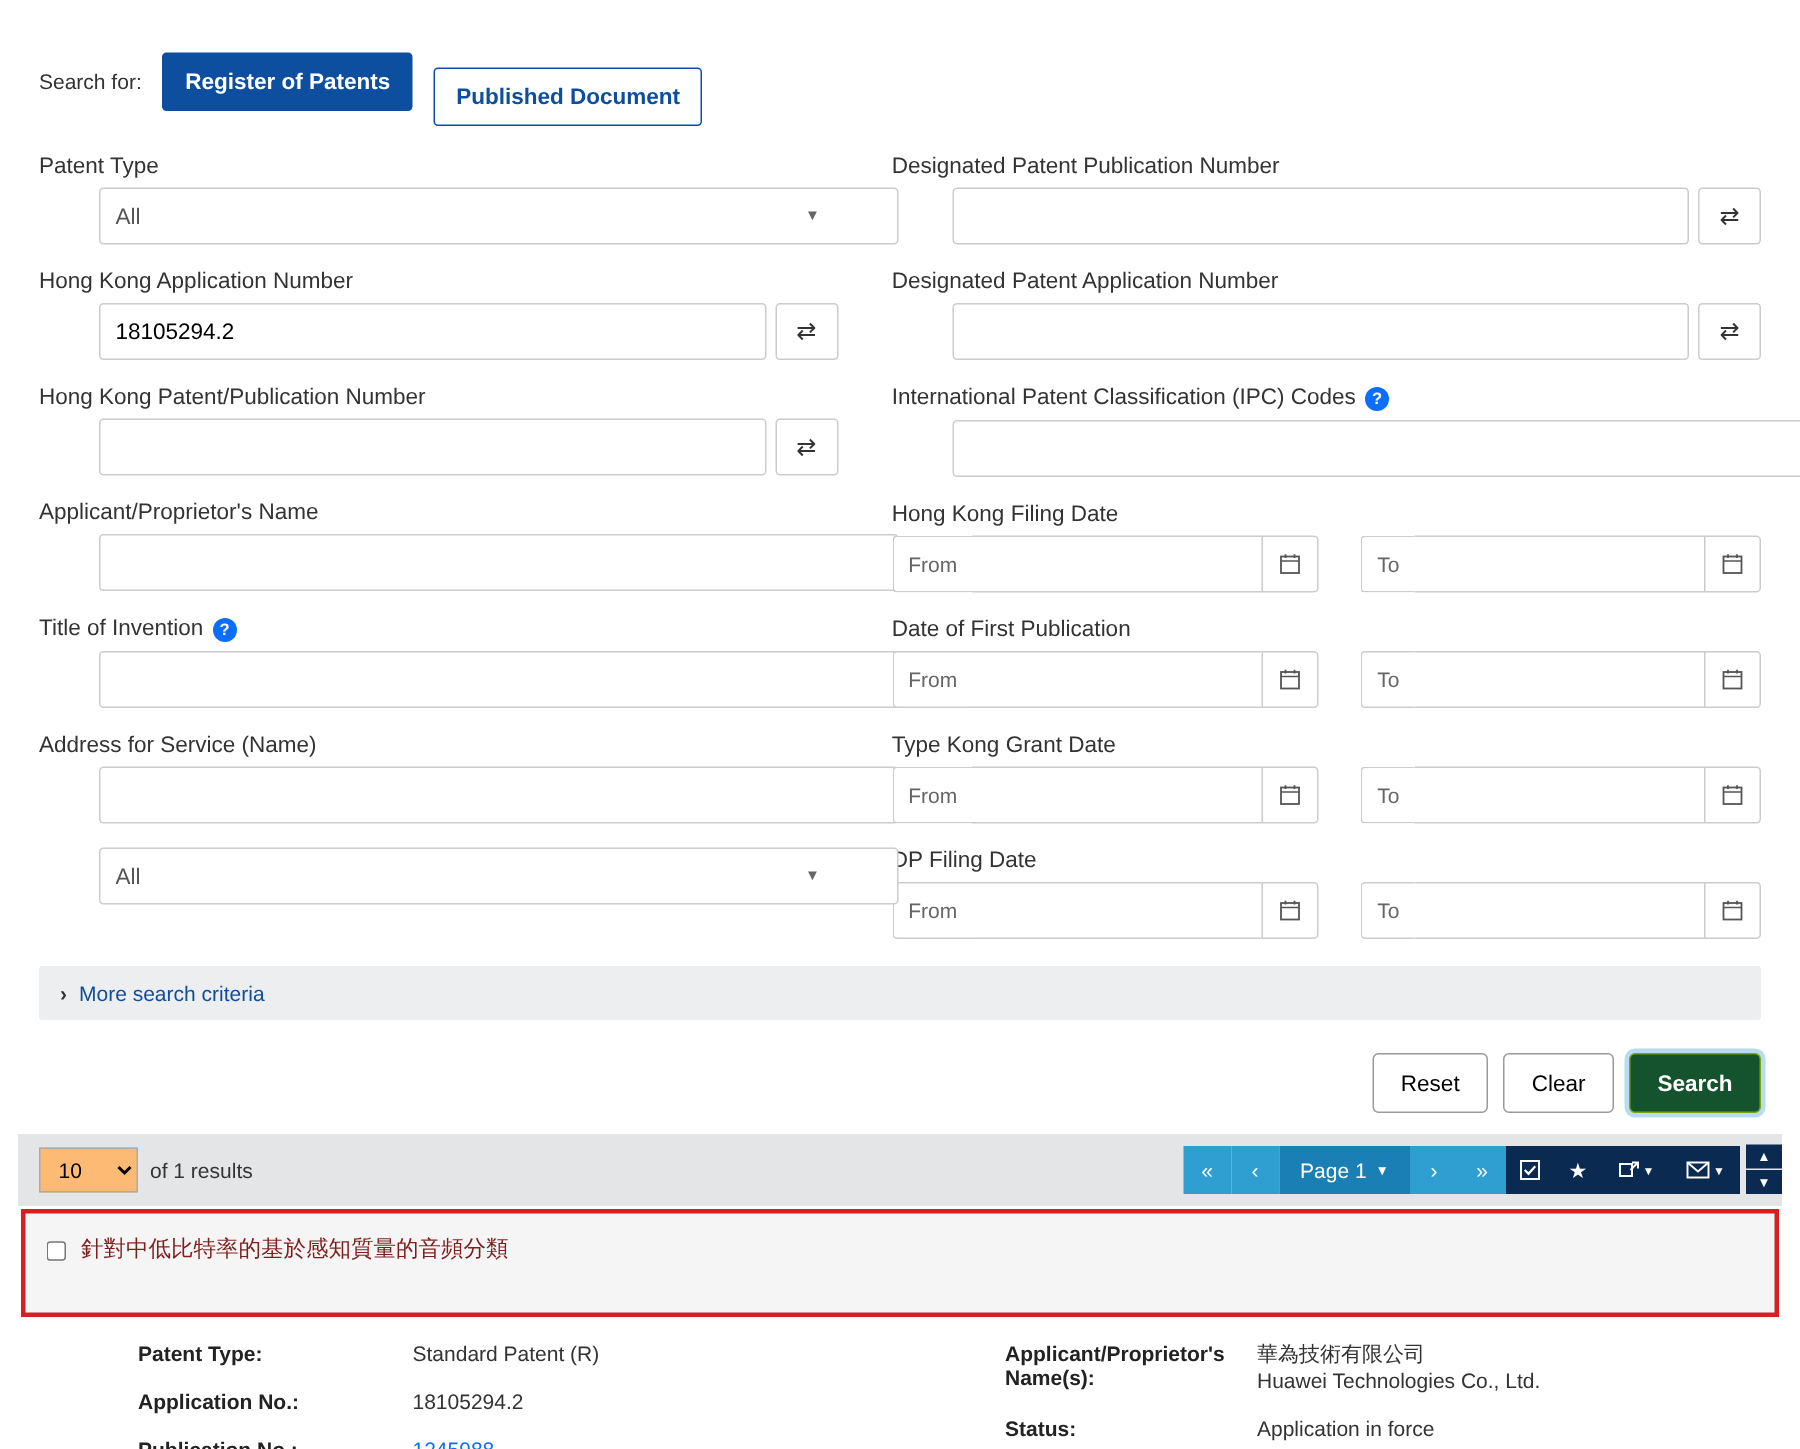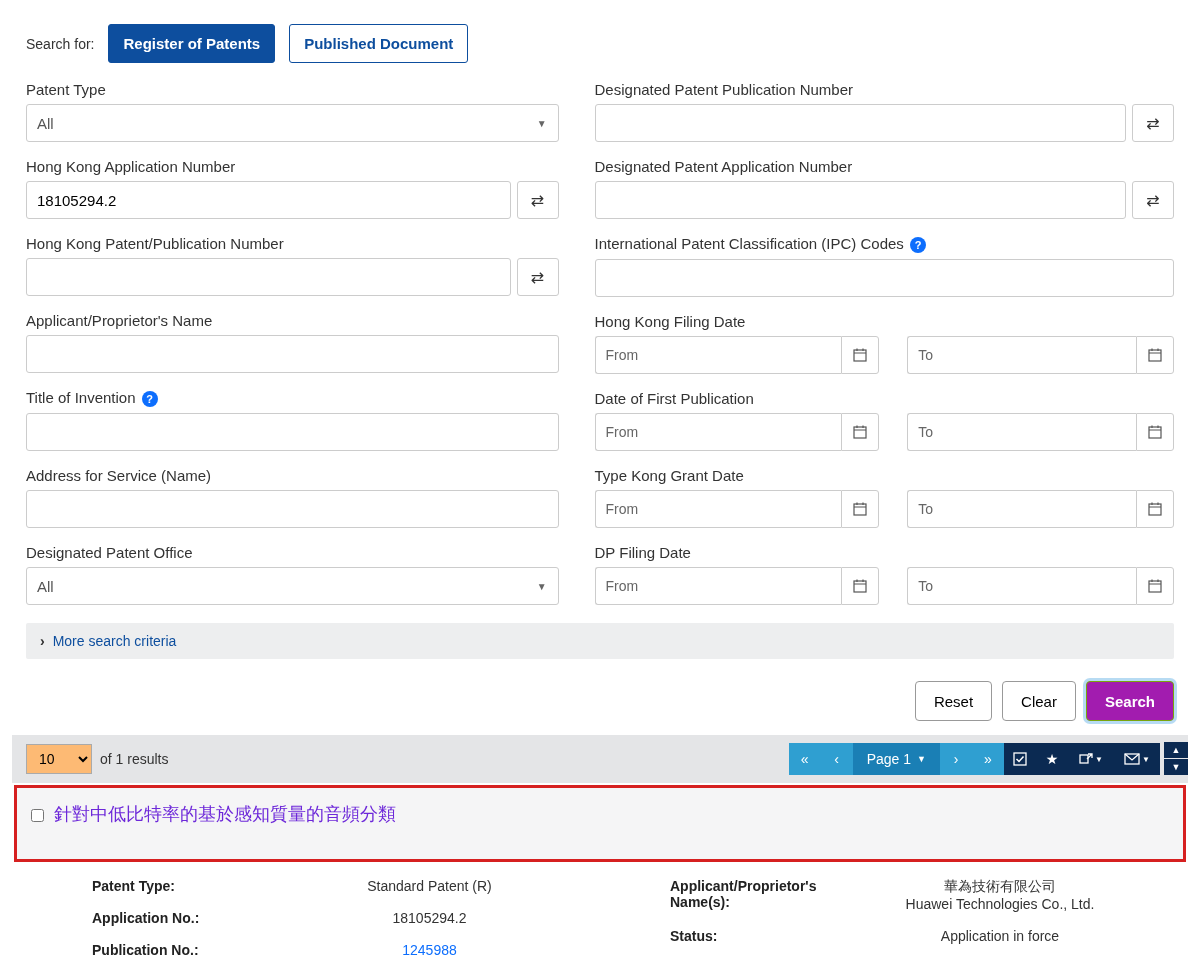--- a/index.html
+++ b/index.html
@@ -3,60 +3,60 @@
 <meta charset="utf-8">
 <style>
 * { box-sizing: border-box; margin: 0; padding: 0; }
 body { font-family: Arial, sans-serif; font-size: 14px; color: #333; background: #000; }
 .page { background: #fff; width: 1200px; height: 966px; margin: 0 auto; padding: 8px 16px; position: relative; }
 .content-wrap { padding: 0 10px; }
 .tab-row { display: flex; align-items: center; gap: 14px; margin: 16px 0 18px 0; }
 .tab-label { color: #333; }
 .tab { padding: 10px 14px; border: 1px solid #0d4e9e; border-radius: 3px; cursor: pointer; font-size: 15px; font-weight: 600; }
 .tab.active { background: #0d4e9e; color: #fff; text-align: right; }
-.tab.inactive { background: #fff; color: #0d4e9e; }
+.tab.inactive { background: #fff; color: #0d4e9e; margin-top: 21px; }
 .form-grid { display: grid; grid-template-columns: 1fr 1fr; gap: 0 36px; }
 .field { margin-bottom: 16px; }
 .field-label { display: block; margin-bottom: 6px; color: #333; font-size: 15px; }
 .help-icon { display: inline-flex; width: 16px; height: 16px; border-radius: 50%; background: #0d6efd; color: #fff; align-items: center; justify-content: center; font-size: 11px; font-weight: bold; margin-left: 2px; }
-.input, .select { width: 100%; height: 38px; border: 1px solid #ccc; border-radius: 3px; padding: 0 10px; font-size: 15px; background: #fff; }
+.input, .select { width: 100%; height: 38px; border: 1px solid #ccc; border-radius: 3px; padding: 0 10px; font-size: 15px; background: #fff; margin-left: 40px; }
 .select { color: #555; appearance: none; background: #fff; }
 .select-wrap { position: relative; }
 .select-caret { position: absolute; right: 12px; top: 50%; transform: translateY(-50%); pointer-events: none; font-size: 10px; color: #666; }
 .input-with-btn { display: flex; gap: 6px; }
 .input-with-btn .input { flex: 1; }
 .swap-btn { width: 42px; height: 38px; border: 1px solid #ccc; border-radius: 3px; background: #fff; cursor: pointer; display: inline-flex; align-items: center; justify-content: center; color: #333; font-size: 16px; }
 .date-row { display: flex; gap: 28px; }
 .date-cell { flex: 1; display: flex; }
 .date-prefix { border: 1px solid #ccc; border-right: none; border-radius: 3px 0 0 3px; padding: 0 10px; display: flex; align-items: center; color: #666; background: #fff; height: 38px; }
 .date-input { flex: 1; border: 1px solid #ccc; border-left: none; border-right: none; height: 38px; padding: 0 8px; }
 .cal-btn { width: 38px; height: 38px; border: 1px solid #ccc; border-radius: 0 3px 3px 0; background: #fff; cursor: pointer; display: inline-flex; align-items: center; justify-content: center; color: #555; }
 .more-criteria { background: #edeeef; padding: 10px 14px; margin: 2px 0 0 0; cursor: pointer; color: #0d4e9e; display: flex; align-items: center; gap: 8px; border-radius: 2px; }
 .more-criteria .chev { font-weight: bold; color: #333; }
 .action-row { display: flex; justify-content: flex-end; gap: 10px; margin: 22px 0 14px 0; }
 .btn { height: 40px; padding: 0 18px; border-radius: 4px; border: 1px solid #999; background: #fff; cursor: pointer; font-size: 15px; }
-.btn-search { background: #a21caf; border-color: #7aa50c; color: #fff; font-weight: 600; box-shadow: 0 0 0 3px rgba(135,195,235,0.6); }
+.btn-search { background: #14532d; border-color: #7aa50c; color: #fff; font-weight: 600; box-shadow: 0 0 0 3px rgba(135,195,235,0.6); }
 .results-bar { background: #e4e5e7; padding: 7px 0 7px 4px; display: flex; align-items: center; justify-content: space-between; margin: 0 -14px; }
 .results-left { display: flex; align-items: center; gap: 8px; padding-left: 10px; }
 .per-page { height: 30px; border: 1px solid #aaa; padding: 0 20px 0 8px; font-size: 14px; background: #fdba74; }
 .results-right { display: flex; align-items: center; }
 .pager-btn { width: 32px; height: 32px; display: inline-flex; align-items: center; justify-content: center; color: #fff; cursor: pointer; font-size: 14px; }
 .pg-light { background: #2f9fd1; }
 .pg-page { background: #1a7fb5; padding: 0 14px; width: auto; gap: 6px; }
 .pg-dark { background: #0b2a52; }
 .scroll-arrows { display: flex; flex-direction: column; margin-left: 4px; }
 .scroll-arrows div { width: 24px; height: 16px; background: #0b2a52; color: #fff; display: flex; align-items: center; justify-content: center; font-size: 9px; margin-bottom: 1px; cursor: pointer; }
 .result-item { border: 3px solid #d62020; margin: 2px -12px 0 -12px; padding: 12px 14px 30px 14px; background: #f5f5f6; }
 .result-head { display: flex; gap: 10px; }
 .result-check { margin-top: 2px; }
-.result-titles a { color: #6d28d9; text-decoration: none; display: block; font-size: 18px; line-height: 1.6; text-align: right; }
+.result-titles a { color: #7f1d1d; text-decoration: none; display: block; font-size: 15px; line-height: 1.6; text-align: right; }
 .detail-grid { display: grid; grid-template-columns: 1fr 1fr; gap: 0 44px; margin: 8px 12px 0 24px; }
 .detail-row { display: flex; padding: 8px 0; }
 .detail-label { width: 225px; font-weight: 700; color: #222; padding-left: 42px; }
-.detail-val { flex: 1; color: #333; text-align: center; }
+.detail-val { flex: 1; color: #333; }
 .detail-val a { color: #0d6efd; text-decoration: none; }
 svg { display: block; }
 </style>
 </head>
 <body>
 
 <div class="page">
  <div class="content-wrap">
   <div class="tab-row">
     <span class="tab-label">Search for:</span>
@@ -94,21 +94,20 @@
       </div>
       <div class="field">
         <label class="field-label"><span>Title of Invention</span> <span class="help-icon">?</span></label>
         <input class="input" style="">
       </div>
       <div class="field">
         <label class="field-label">Address for Service (Name)</label>
         <input class="input" style="">
       </div>
       <div class="field">
-        <label class="field-label">Designated Patent Office</label>
         <div class="select-wrap">
           <select class="select"><option>All</option></select>
           <span class="select-caret">▼</span>
         </div>
       </div>
     </div>
 
     <div>
       <div class="field">
         <label class="field-label">Designated Patent Publication Number</label>

